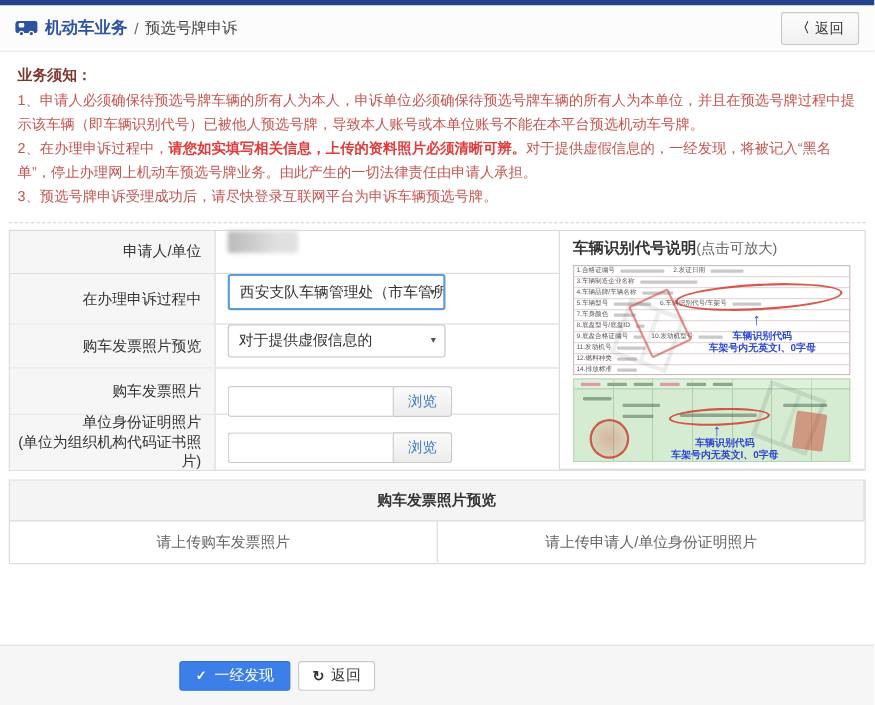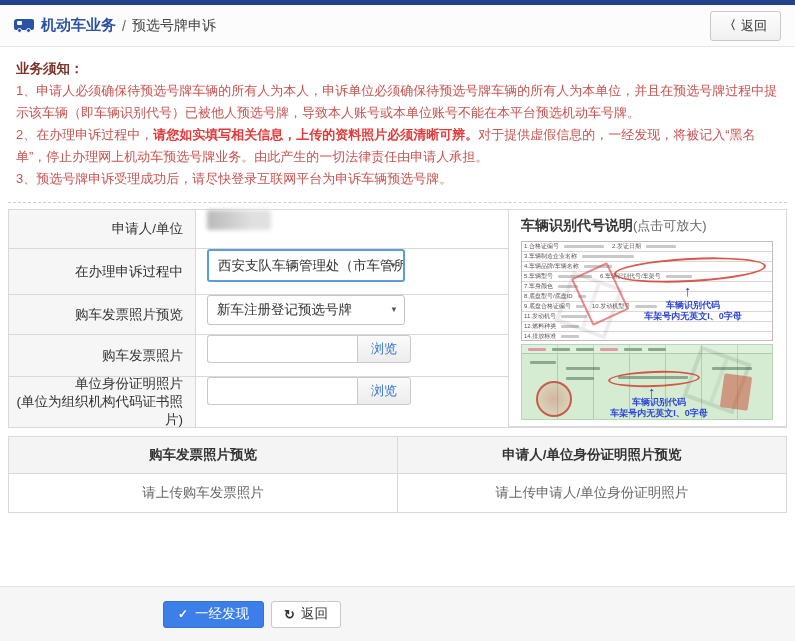--- a/index.html
+++ b/index.html
@@ -44,21 +44,21 @@
   .blur-value { width:64px; height:20px; border-radius:2px;
     background:linear-gradient(90deg,#b9b9b9,#e0e0e0 70%); filter:blur(2px); }
   .select-box {
     width:198px; height:30px; border:1px solid #c4c4c4; border-radius:3px; background:#fff;
     position:relative; display:flex; align-items:center; padding:0 20px 0 9px;
     font-size:13.5px; color:#333; white-space:nowrap; overflow:hidden; cursor:pointer;
   }
   .select-box.focused { border:2px solid #5b9dd9; height:33px; }
   .caret { position:absolute; right:6px; top:50%; transform:translateY(-55%); font-size:8px; color:#555; }
   .text-input { width:198px; height:31px; border:1px solid #c9c9c9; border-radius:3px; background:#fff; padding:0 8px; font:inherit; }
-  .file-group { display:flex; align-items:stretch; height:28px; }
+  .file-group { display:flex; align-items:stretch; height:28px;margin-top:16px; }
   .file-input { width:150px; border:1px solid #c9c9c9; border-right:none; border-radius:3px 0 0 3px; background:#fff; padding:0 8px; font:inherit; }
   .browse-btn {
     border:1px solid #c9c9c9; border-radius:0 3px 3px 0; background:linear-gradient(#fbfbfb,#ececec);
     color:#3a78d2; font-size:13px; padding:0 13px; cursor:pointer;
   }
   .info-col { flex:1; display:flex; flex-direction:column; }
   .info-top { height:217px; border-bottom:1px solid #d9d9d9; padding:7px 12px 0; }
   .info-bottom { flex:1; }
   .info-title { font-size:14px; font-weight:bold; color:#333; }
   .info-hint { font-weight:normal; color:#666; font-size:13px; }
@@ -149,21 +149,21 @@
           <span>西安支队车辆管理处（市车管所</span>
           <span class="caret">▼</span>
         </div>
       </div>
     </div>
 
     <div class="form-row" style="height:40px">
       <div class="cell-label">购车发票照片预览</div>
       <div class="cell-value">
         <div class="select-box">
-          <span>新车注册登记预选号牌</span>
+          <span>对于提供虚假信息的</span>
           <span class="caret">▼</span>
         </div>
       </div>
     </div>
 
 
     <div class="form-row" style="height:42px">
       <div class="cell-label">购车发票照片</div>
       <div class="cell-value">
         <div class="file-group">
@@ -284,21 +284,20 @@
 
       </div>
     </div>
     <div class="info-bottom"></div>
   </div>
 </div>
 
 <div class="preview">
   <div class="preview-row preview-head">
     <div class="pcell">购车发票照片预览</div>
-    <div class="pcell">申请人/单位身份证明照片预览</div>
   </div>
   <div class="preview-row preview-body">
     <div class="pcell">请上传购车发票照片</div>
     <div class="pcell">请上传申请人/单位身份证明照片</div>
   </div>
 </div>
 
 <div class="footer">
   <button class="btn-submit">
     <span class="ck">✓</span>

